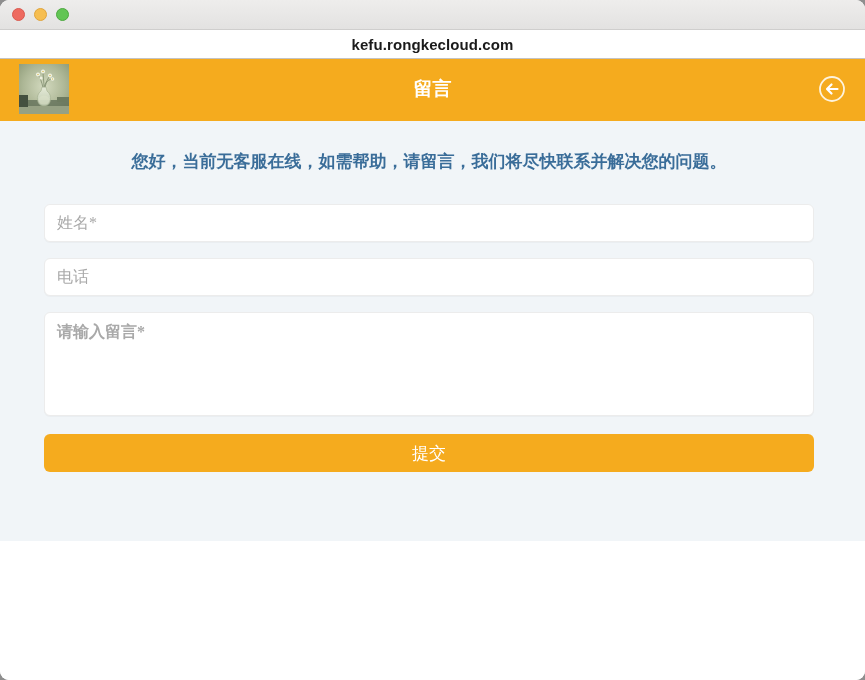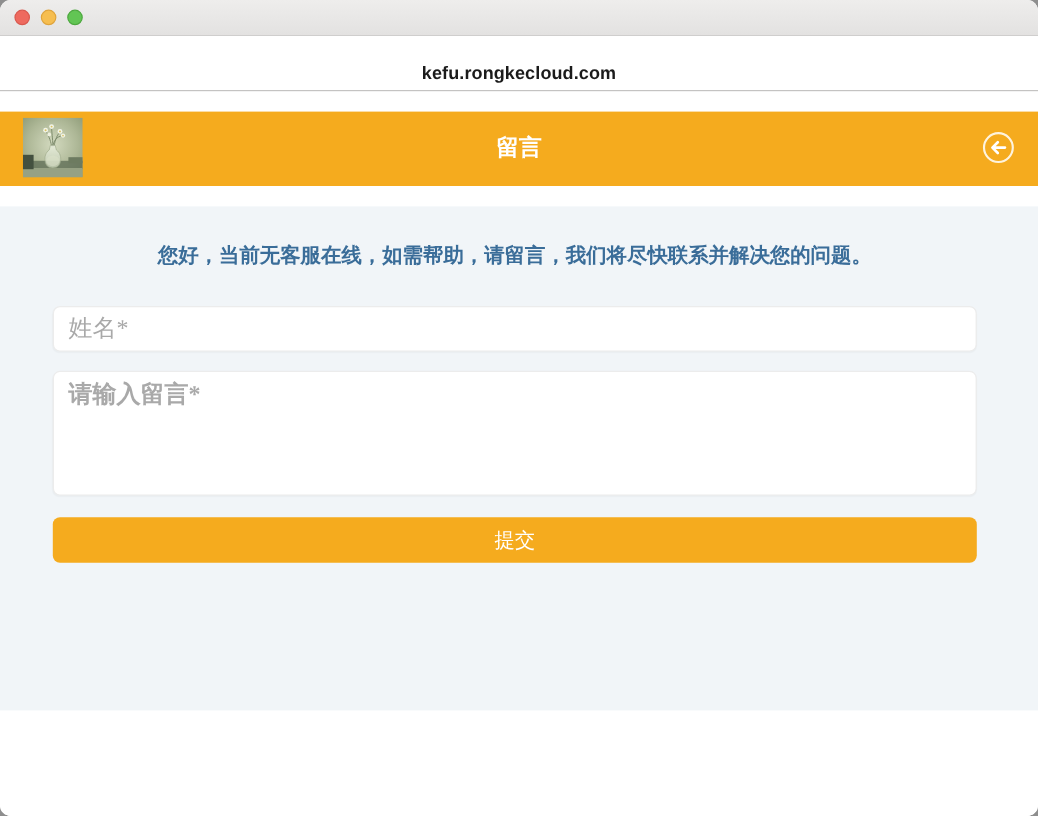--- a/index.html
+++ b/index.html
@@ -9,21 +9,20 @@
     font-family: "Liberation Sans", "DejaVu Sans", sans-serif;
   }
   .window {
     position: relative;
     width: 865px; height: 680px;
     border-radius: 9px;
     overflow: hidden;
     background: #ffffff;
     display: flex;
     flex-direction: column;
-    gap: 17px;
   }
   
   .titlebar {
     height: 30px;
     flex: 0 0 30px;
     background: linear-gradient(180deg, #eeedec 0%, #e3e2e1 100%);
     border-bottom: 1px solid #cfcecd;
     display: flex;
     align-items: center;
     padding-left: 12px;
@@ -105,21 +104,21 @@
   .field {
     display: block;
     width: 100%;
     height: 38px;
     background: #ffffff;
     border: 1px solid #ececec;
     border-radius: 6px;
     box-shadow: 0 1px 1px rgba(0,0,0,0.03);
     padding: 0 12px;
     margin-bottom: 16px;
-    font-size: 20px;
+    font-size: 16px;
     color: #333;
     font-family: "Liberation Serif", "DejaVu Serif", serif;
     outline: none;
   }
   textarea.field {
     height: 104px;
     resize: none;
     padding: 9px 12px;
     line-height: 20px;
     margin-bottom: 18px;
@@ -204,20 +203,21 @@
         <path d="M20.5 15 L10.5 15 M14.5 10.5 L10 15 L14.5 19.5" stroke="#ffffff" stroke-width="2.2" fill="none" stroke-linecap="round" stroke-linejoin="round"></path>
       </svg>
     </button>
   </div>
 
   <div class="content">
     <div class="notice">您好，当前无客服在线，如需帮助，请留言，我们将尽快联系并解决您的问题。</div>
 
     <form class="msg-form">
       <input class="field" type="text" placeholder="姓名*" style="">
+      <input class="field" type="text" placeholder="电话" style="">
       <textarea class="field" placeholder="请输入留言*" style=""></textarea>
       <button class="submit-btn" type="button">提交</button>
     </form>
   </div>
 
   <div class="below"></div>
 
 </div>
 
 </body></html>

